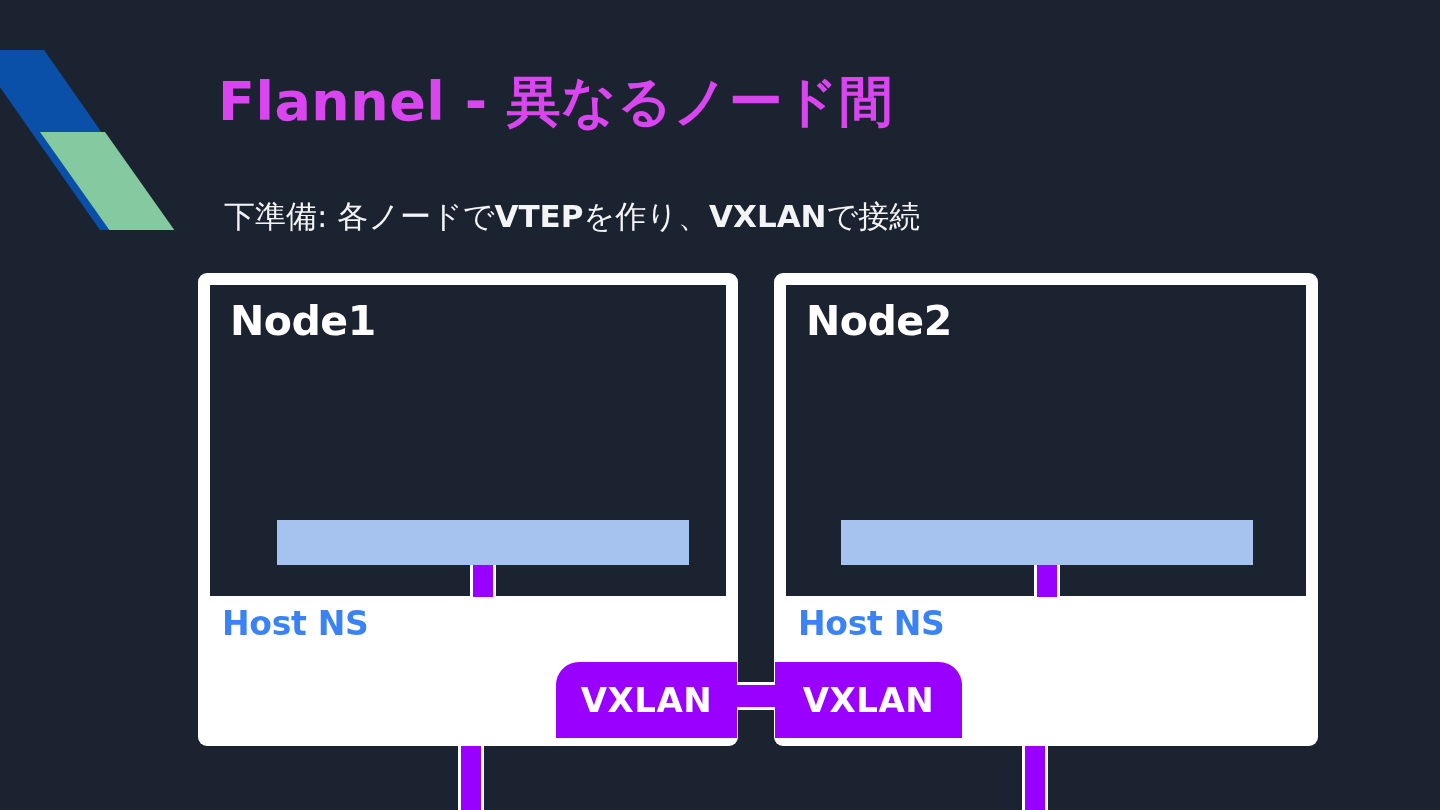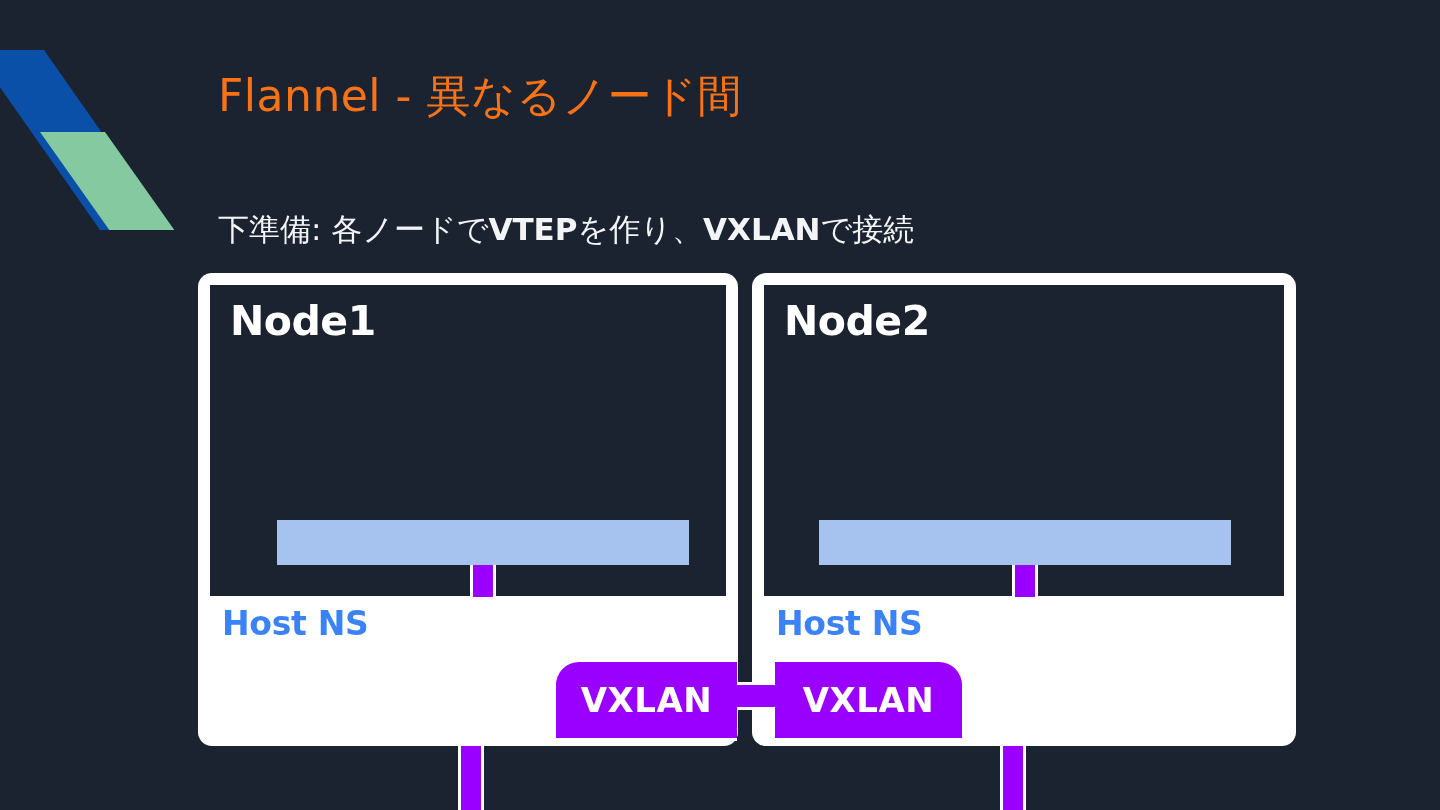--- a/index.html
+++ b/index.html
@@ -13,40 +13,40 @@
   }
   .slide{position:absolute;inset:0;}
 
   
   .logo{position:absolute;left:0;top:50px;width:180px;height:180px;}
   .logo svg{display:block;}
 
   
   .title{
     position:absolute;left:218px;top:72px;
-    font-size:44px;font-weight:400;letter-spacing:.5px;
-    color:#f97316;line-height:1.1;white-space:nowrap;
+    font-size:54px;font-weight:700;letter-spacing:.5px;
+    color:#d946ef;line-height:1.1;white-space:nowrap;
   }
   .subtitle{
-    position:absolute;left:218px;top:198px;
+    position:absolute;left:224px;top:198px;
     font-size:31px;font-weight:400;color:#f3f4f6;
-    white-space:nowrap;line-height:1.2;margin-top:13px;
+    white-space:nowrap;line-height:1.2;
   }
   .subtitle b{font-weight:700;}
 
   
   .node-card{
     position:absolute;
     background:#ffffff;
-    border-radius:14px;
+    border-radius:9px;
     box-sizing:border-box;
     padding:12px;
   }
   .node-card.left {left:198px;top:273px;width:540px;height:473px;}
-  .node-card.right{left:752px;top:273px;width:544px;height:473px;}
+  .node-card.right{left:774px;top:273px;width:544px;height:473px;}
 
   .node-inner{
     position:absolute;left:12px;top:12px;right:12px;
     height:311px;
     background:#1b2230;
     box-sizing:border-box;
   }
   .node-label{
     position:absolute;left:20px;top:16px;
     font-size:41px;font-weight:700;color:#ffffff;

